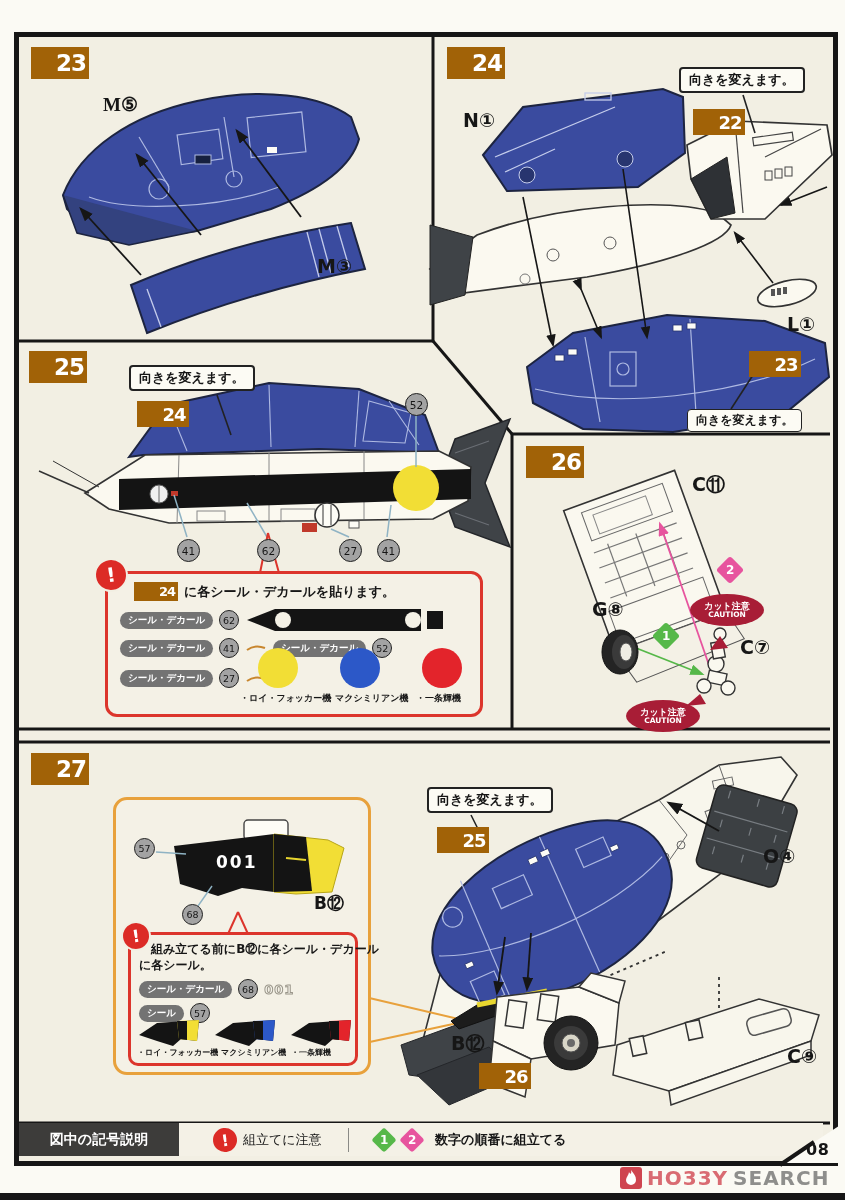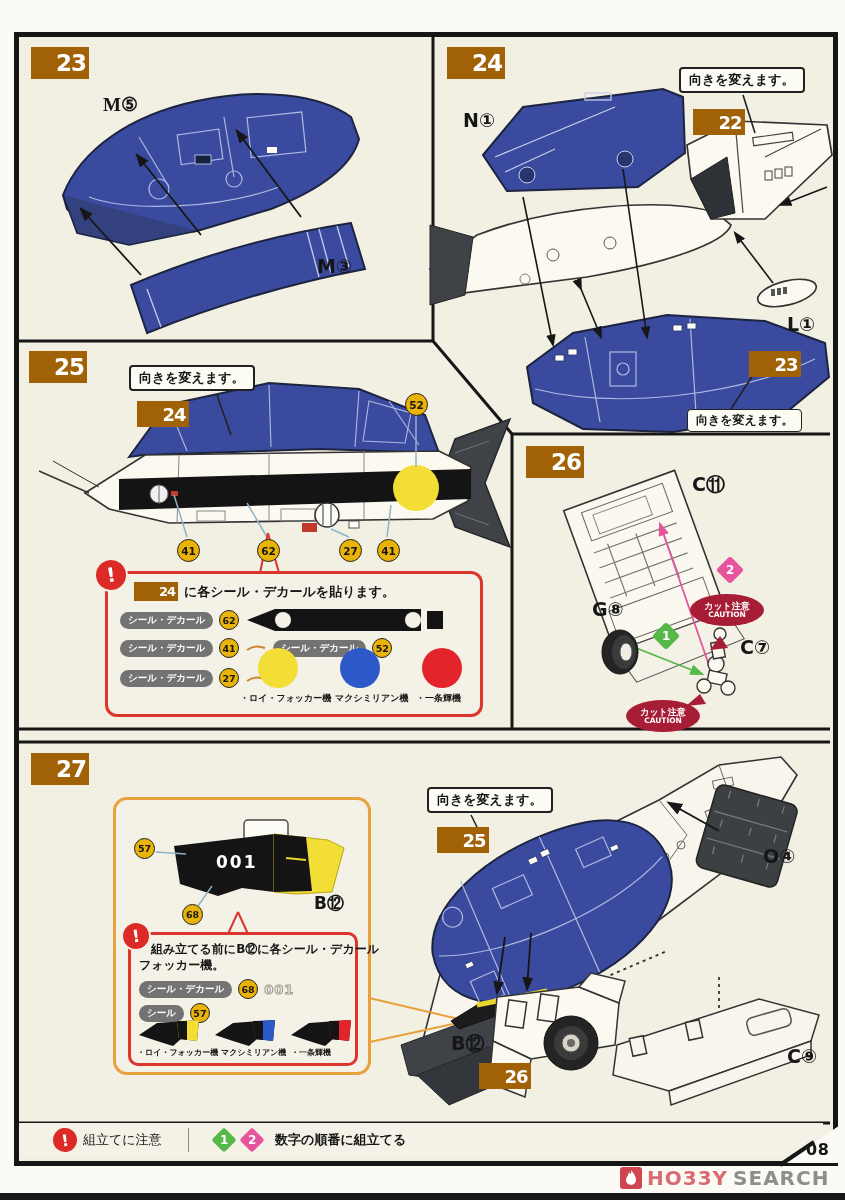--- a/index.html
+++ b/index.html
@@ -14,22 +14,22 @@
          width:36px;height:32px;font-size:23px;letter-spacing:-1px;padding-left:22px;}
   .badge.small{width:22px;height:19px;font-size:13px;}
   .badge.mid{width:30px;height:26px;font-size:18px;}
   
   .notebox{background:#fcfbf4;border:2px solid #222;border-radius:4px;padding:2px 8px;
            font-size:13px;font-weight:bold;white-space:nowrap;}
   .notebox.light{border-width:1.5px;}
   
   .part{font-weight:bold;font-size:19px;white-space:nowrap;}
   
-  .co{width:21px;height:21px;border:1.5px solid #222;border-radius:50%;background:#eab308;
-      font-size:10.5px;font-weight:bold;display:flex;align-items:center;justify-content:center;}
+  .co{width:21px;height:21px;border:1.5px solid #222;border-radius:50%;background:#a3a3a3;
+      font-size:10.5px;font-weight:normal;display:flex;align-items:center;justify-content:center;}
   
   .pill{background:#737373;color:#fff;border-radius:10px;font-size:9.5px;font-weight:bold;
         padding:2px 8px;white-space:nowrap;}
   
   .bang{background:#dc2b26;color:#fff;border-radius:50%;display:flex;align-items:center;justify-content:center;
         font-weight:bold;transform:rotate(-8deg);box-shadow:0 0 0 2px #f2efe3;}
   
   .warnbox{border:3px solid #dc352c;border-radius:12px;background:#f4f1e6;}
   .orangebox{border:3px solid #e8a13c;border-radius:14px;background:#f4f1e6;}
   
@@ -449,21 +449,21 @@
     <div class="abs co" style="left:66px;top:104px;width:19px;height:19px;font-size:9.5px;">68</div>
     <div class="abs part" style="left:198px;top:92px;font-size:17px;">B⑫</div>
 
     <svg style="left:108px;top:112px;width:30px;height:22px;">
       <path d="M14,0 L4,22 M14,0 L24,22" stroke="#dc352c" stroke-width="2" fill="none"></path>
     </svg>
 
     <div class="abs warnbox" style="left:12px;top:132px;width:224px;height:128px;border-radius:10px;">
       <div class="abs bang" style="left:-8px;top:-12px;width:26px;height:26px;font-size:17px;">!</div>
       <div class="abs" style="left:20px;top:6px;font-size:12px;font-weight:bold;white-space:nowrap;">組み立てる前にB⑫に各シール・デカール</div>
-      <div class="abs" style="left:8px;top:22px;font-size:12px;font-weight:bold;">フォッカー機。</div>
+      <div class="abs" style="left:8px;top:22px;font-size:12px;font-weight:bold;">に各シール。</div>
       <div class="abs row" style="left:8px;top:44px;">
         <div class="pill">シール・デカール</div>
         <div class="co" style="width:18px;height:18px;font-size:9.5px;">68</div>
         <div class="outline001">001</div>
       </div>
       <div class="abs row" style="left:8px;top:68px;">
         <div class="pill">シール</div>
         <div class="co" style="width:18px;height:18px;font-size:9.5px;">57</div>
       </div>
       <svg style="left:6px;top:84px;width:216px;height:28px;">
@@ -491,20 +491,21 @@
 
   <div class="abs notebox" style="left:408px;top:42px;">向きを変えます。</div>
   <div class="abs badge mid" style="left:418px;top:82px;">25</div>
   <div class="abs part" style="left:744px;top:100px;">O④</div>
   <div class="abs part" style="left:432px;top:286px;">B⑫</div>
   <div class="abs badge mid" style="left:460px;top:318px;">26</div>
   <div class="abs part" style="left:768px;top:300px;">C⑨</div>
 </div>
 
 <div class="abs legendbar">
+  <div class="legendtitle">図中の記号説明</div>
   <div class="row" style="margin-left:34px;">
     <div class="bang" style="width:24px;height:24px;font-size:16px;box-shadow:none;">!</div>
     <div style="font-size:13px;font-weight:normal;">組立てに注意</div>
   </div>
   <div style="width:1.5px;height:24px;background:#8a8a86;margin:0 26px;"></div>
   <div class="row">
     <div class="dia g" style="width:18px;height:18px;">
         <span>1</span>
       </div>
     <div class="dia p" style="width:18px;height:18px;margin-left:4px;">

